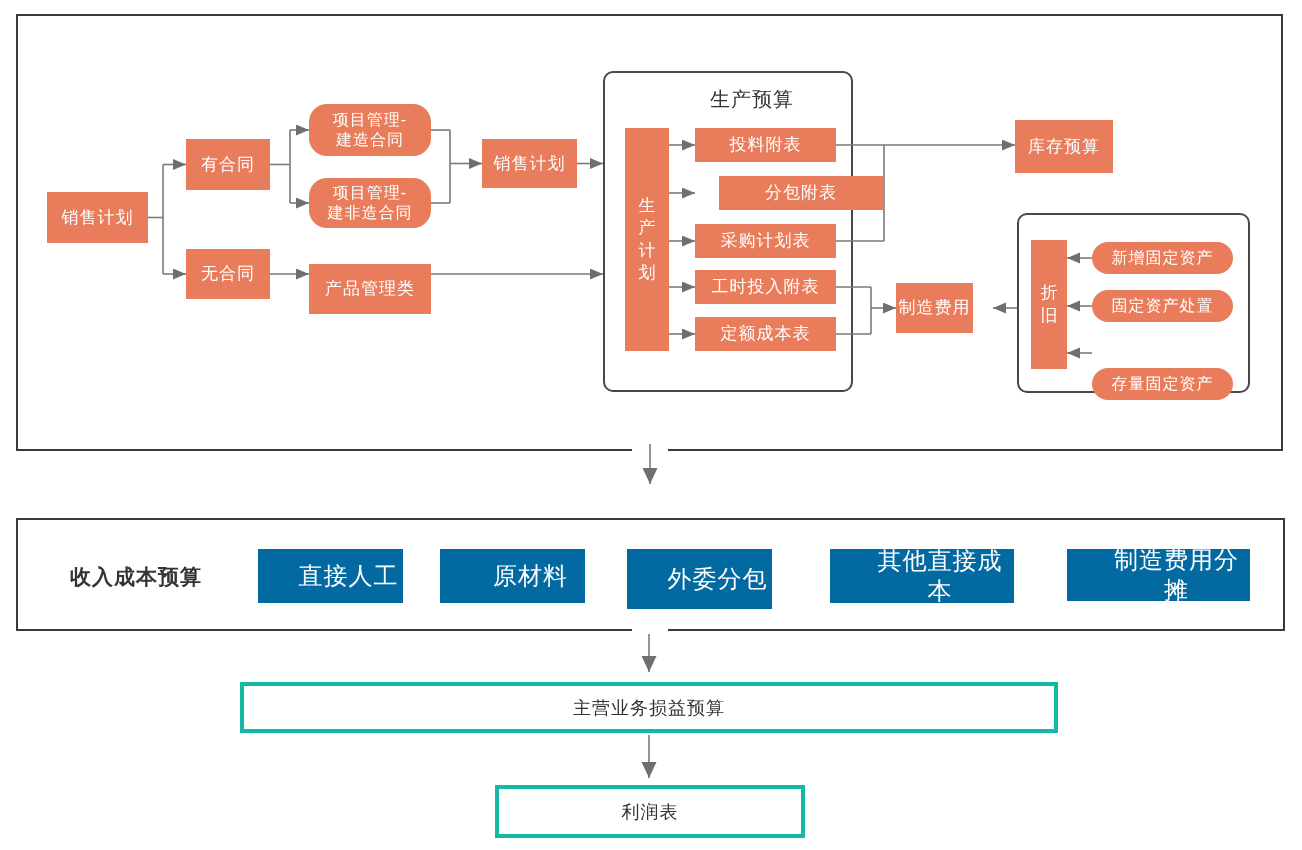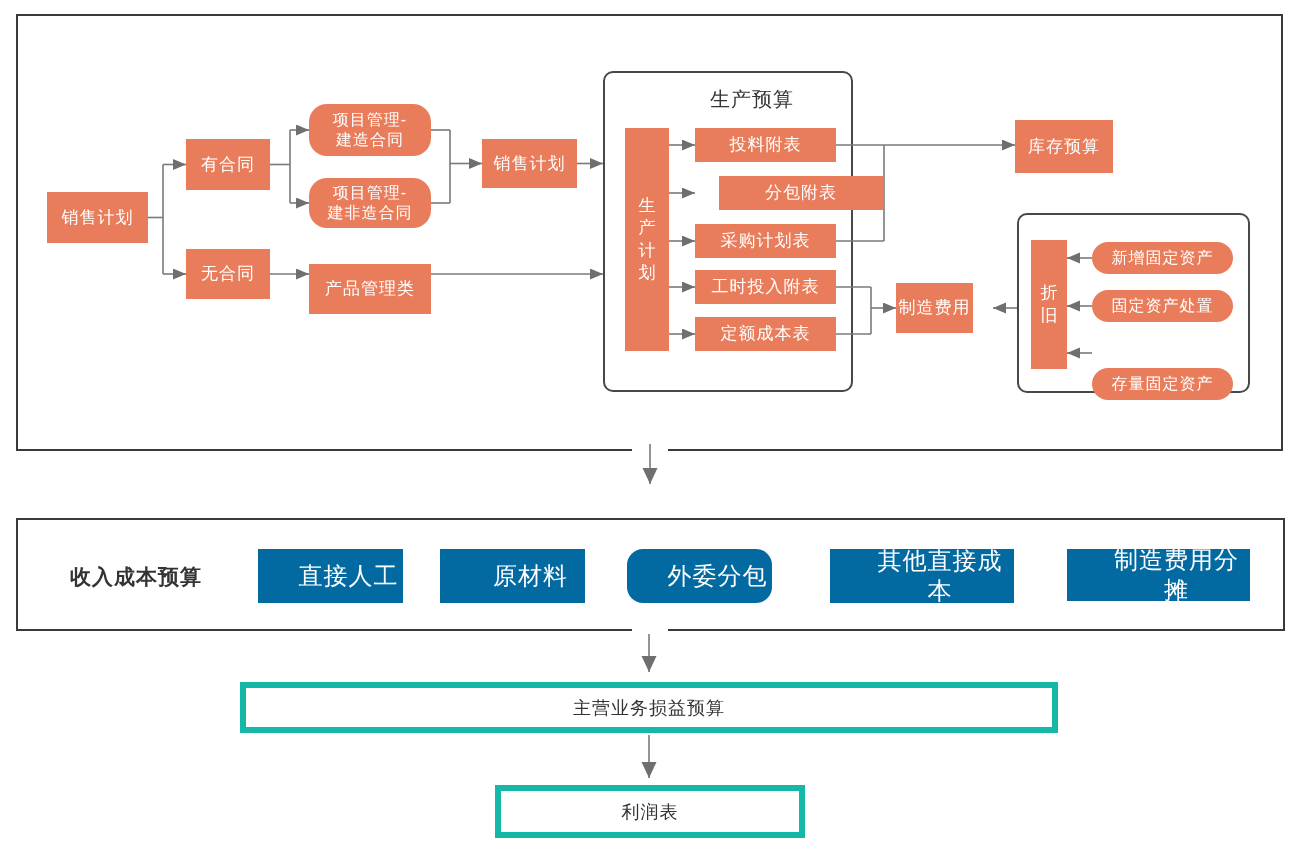--- a/index.html
+++ b/index.html
@@ -13,21 +13,21 @@
   .box{
     position:absolute;display:flex;align-items:center;justify-content:center;
     text-align:center;box-sizing:border-box;z-index:10;color:#ffffff;
     font-size:17px;line-height:1.25;white-space:pre-line;letter-spacing:1px;
   }
   .orange{background:#e97d5b;}
   .gray{background:#0369a1;font-size:24px;padding-left:36px;}
   .small{font-size:16px;border-radius:18px;}
   .whitebox{
     position:absolute;display:flex;align-items:center;justify-content:center;
-    border:6px solid #14b8a6;background:#fff;box-sizing:border-box;z-index:10;
+    border:4px solid #14b8a6;background:#fff;box-sizing:border-box;z-index:10;
     color:#333;font-size:18px;letter-spacing:1px;
   }
   .label{position:absolute;color:#333;z-index:10;letter-spacing:1px;padding-left:24px;}
   .title{font-size:20px;}
   .biglabel{font-size:21px;font-weight:bold;}
 </style>
 </head>
 <body>
 
 <div class="canvas">
@@ -126,20 +126,20 @@
 
   <div class="box orange" style="left:1031px;top:240px;width:36px;height:129px;line-height:1.3;letter-spacing:0;">折
 旧</div>
   <div class="box orange small" style="left:1092px;top:242px;width:141px;height:32px;">新增固定资产</div>
   <div class="box orange small" style="left:1092px;top:290px;width:141px;height:32px;">固定资产处置</div>
   <div class="box orange small" style="left:1092px;top:337px;width:141px;height:32px;margin-top:31px;">存量固定资产</div>
 
   <div class="label biglabel" style="left:46px;top:563px;">收入成本预算</div>
   <div class="box gray" style="left:258px;top:549px;width:145px;height:54px;">直接人工</div>
   <div class="box gray" style="left:440px;top:549px;width:145px;height:54px;">原材料</div>
-  <div class="box gray" style="left:627px;top:549px;width:145px;height:54px;border-radius:16px;">外委分包</div>
+  <div class="box gray" style="left:627px;top:549px;width:145px;height:60px;">外委分包</div>
   <div class="box gray" style="left:824px;top:549px;width:184px;height:54px;margin-left:6px;">其他直接成本</div>
   <div class="box gray" style="left:1067px;top:549px;width:183px;height:52px;">制造费用分摊</div>
 
   <div class="whitebox" style="left:240px;top:682px;width:818px;height:51px;">主营业务损益预算</div>
   <div class="whitebox" style="left:495px;top:785px;width:310px;height:53px;">利润表</div>
 
 </div>
 
 </body></html>

